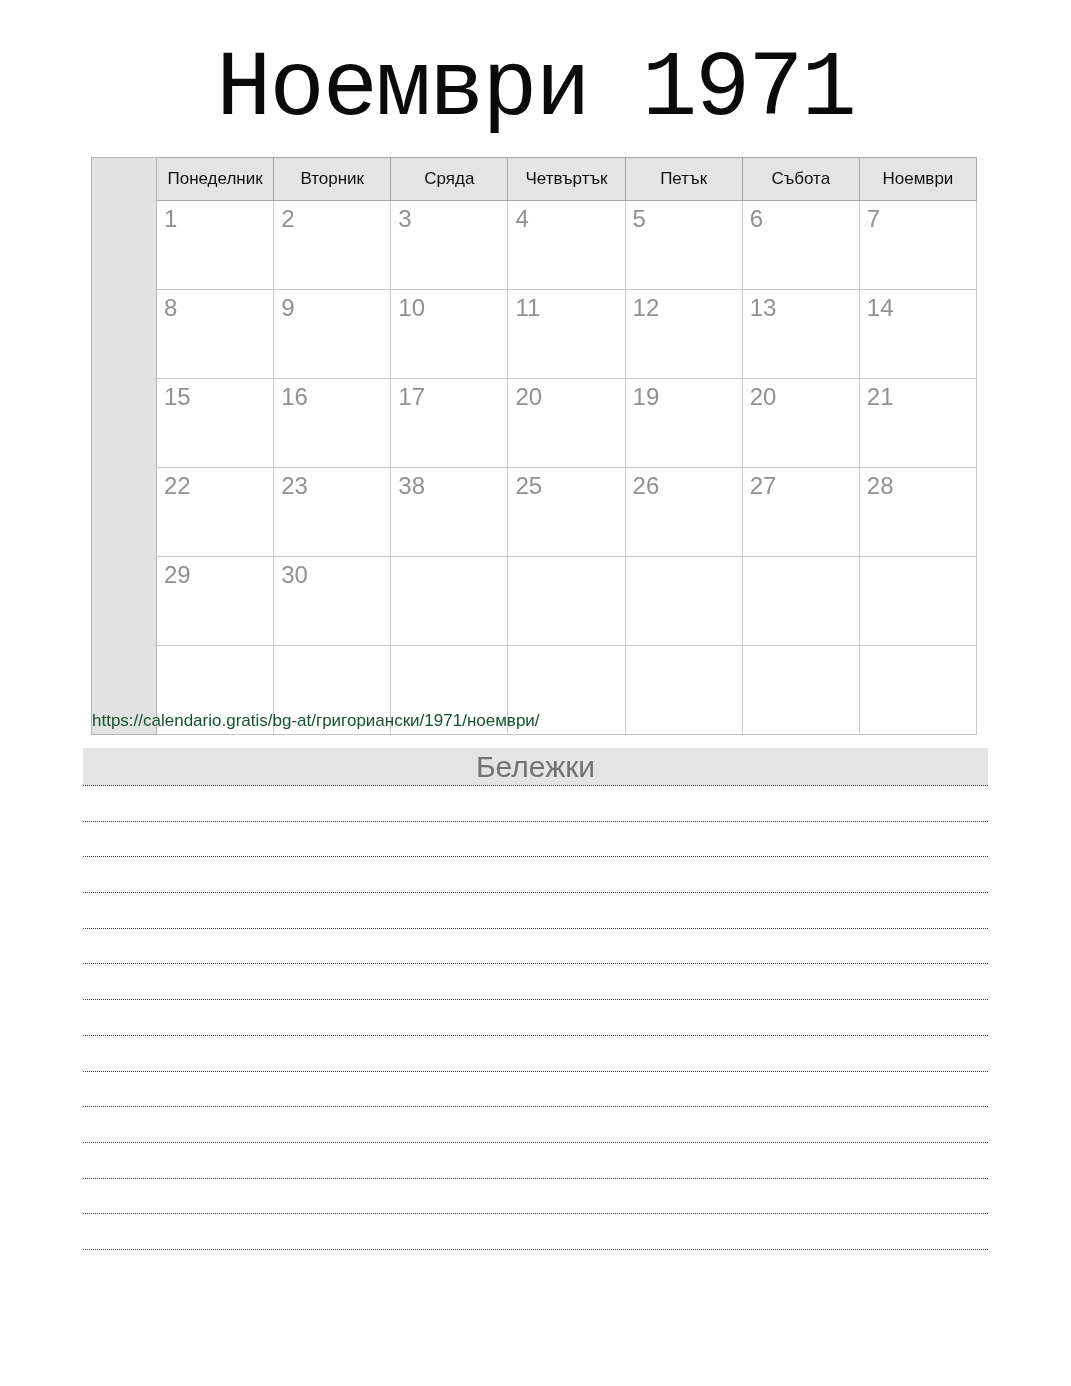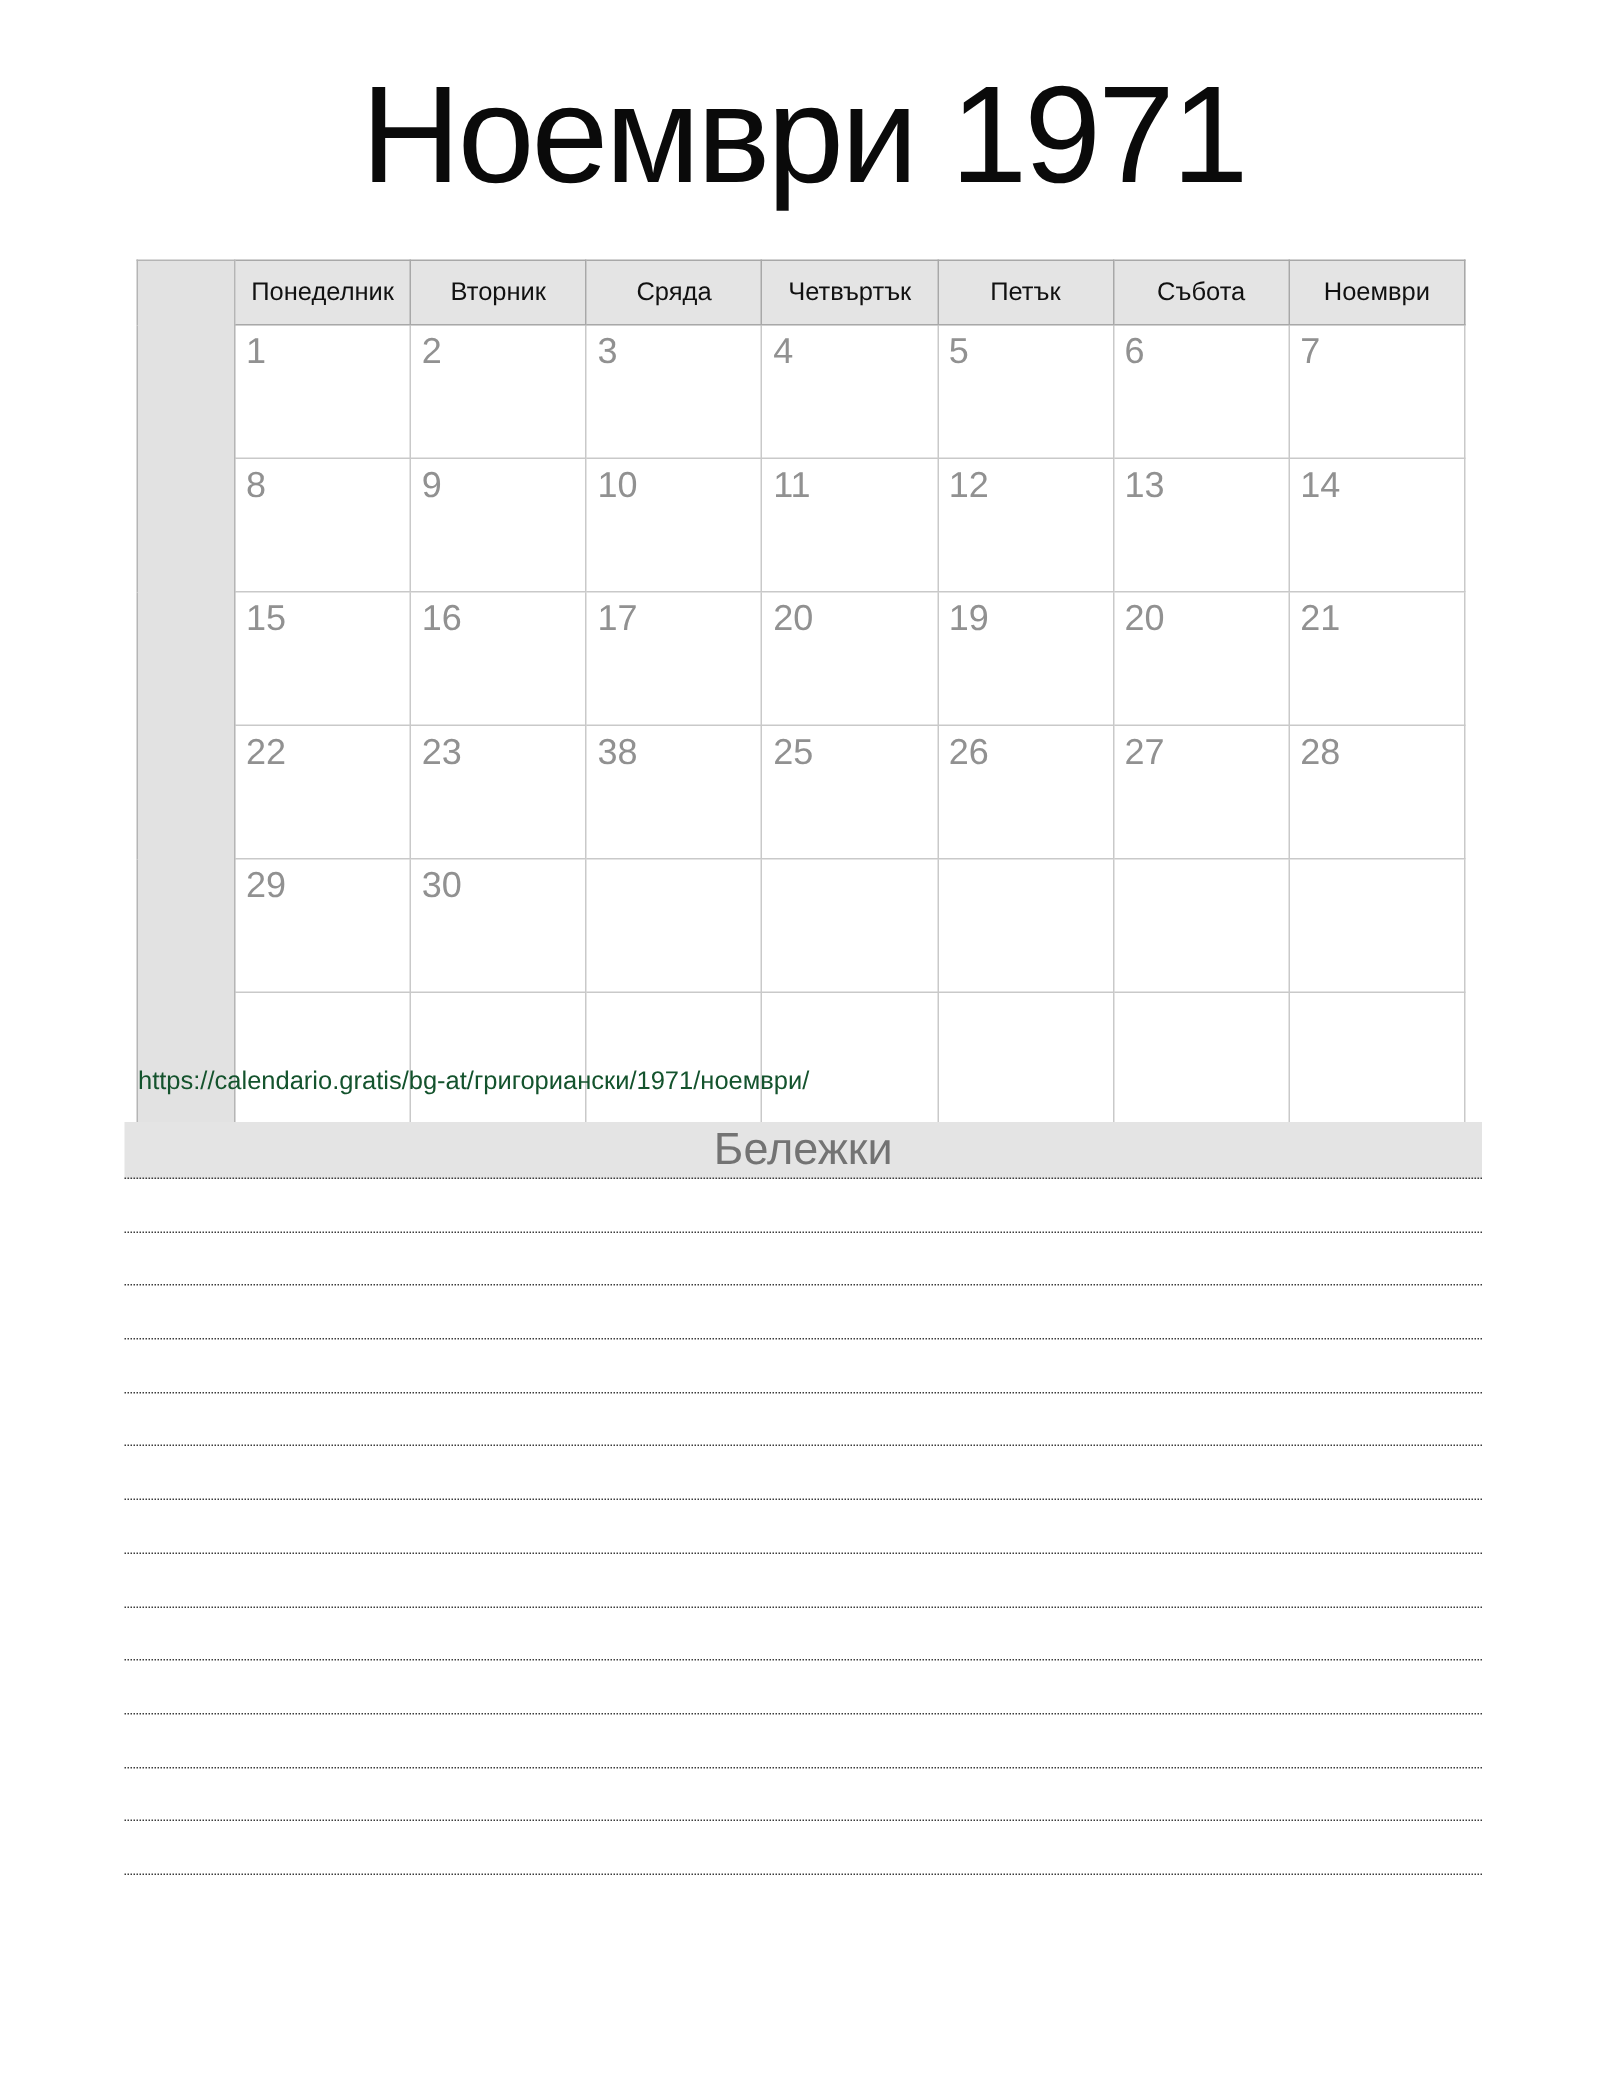--- a/index.html
+++ b/index.html
@@ -7,23 +7,23 @@
     width:1071px; height:1386px;
     background:#ffffff;
     font-family:"Liberation Sans", sans-serif;
     position:relative;
     overflow:hidden;
   }
   .page-title {
     position:absolute; top:44px; left:0; width:100%;
     margin:0; text-align:center;
     font-size:92px; font-weight:400; line-height:1;
-    letter-spacing:-2px; color:#0a0a0a;
+    letter-spacing:-2px; color:#0a0a0a;font-family:Liberation Mono, monospace;
   }
-  .calendar-wrap { position:absolute; top:157px; left:91px;margin-top:16px; }
+  .calendar-wrap { position:absolute; top:157px; left:91px; }
   table.calendar {
     border-collapse:collapse; table-layout:fixed; width:886px;
   }
   col.side-col { width:65px; }
   th.weekday {
     height:40px;
     background:#e4e4e4;
     border:1px solid #a8a8a8;
     font-size:17px; font-weight:400; color:#111;
     text-align:center; vertical-align:middle;

